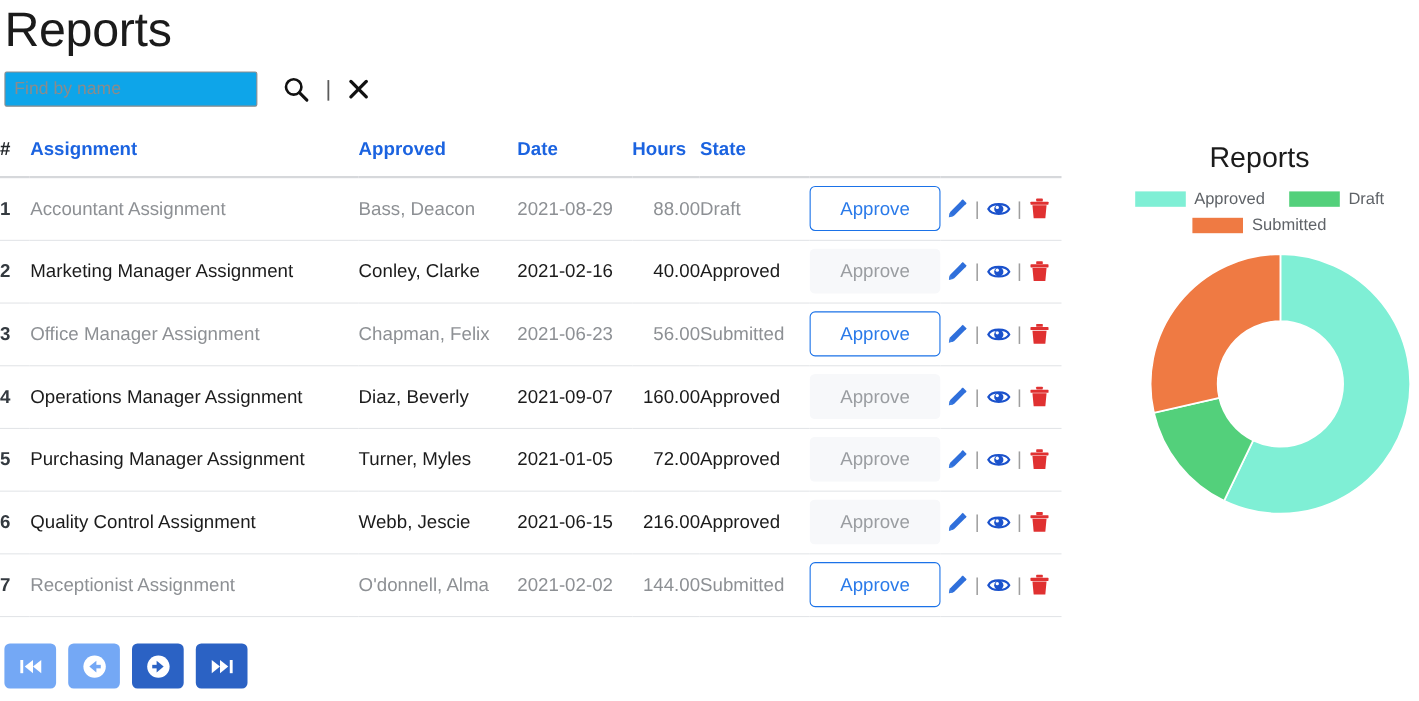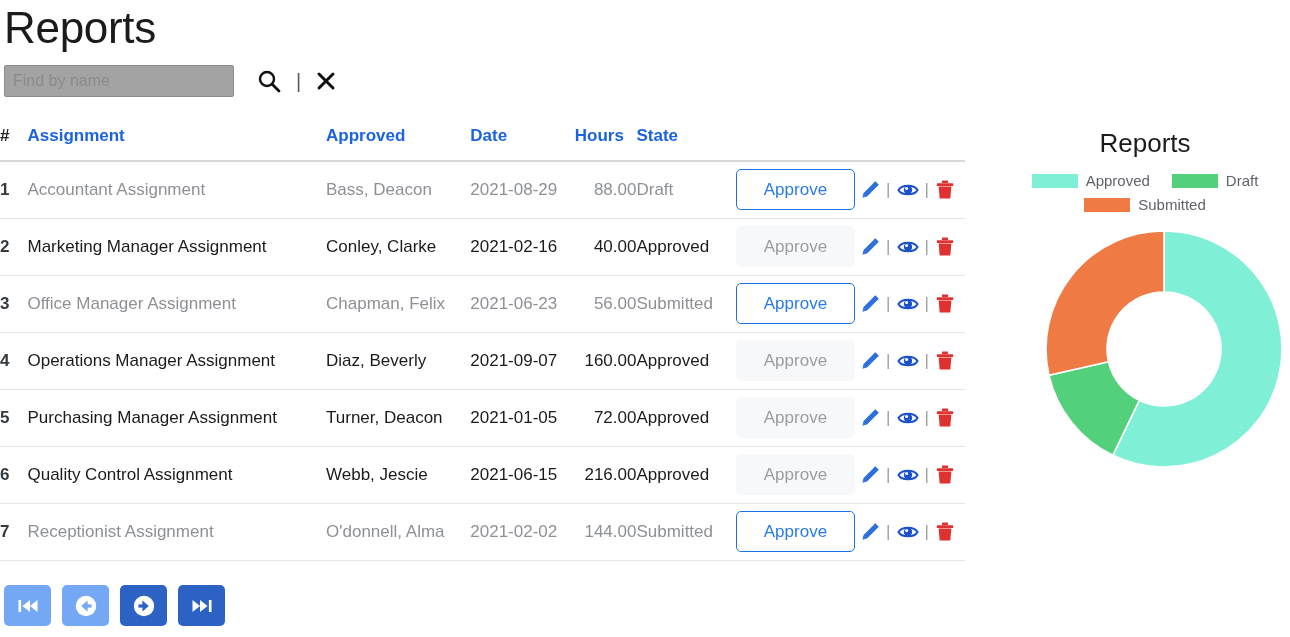--- a/index.html
+++ b/index.html
@@ -51,21 +51,21 @@
   }
   .search-input {
     width: 230px;
     height: 32px;
     border: 1px solid #8d8d8d;
     border-radius: 2px;
     padding: 4px 8px;
     font-size: 16px;
     font-family: "Liberation Sans", sans-serif;
     color: #212529;
-    background: #a3a3a3;
+    background: #0ea5e9;
     outline: none;
   }
   .search-input::placeholder { color: #8b8b8b; }
 
   .icon-btn {
     background: none;
     border: none;
     padding: 0;
     cursor: pointer;
     display: inline-flex;
@@ -447,21 +447,21 @@
     <rect x="1.8" y="4.3" width="16.4" height="2.8" rx="0.6" fill="#e03131"></rect>
     <path d="M3.6 7.6 H16.4 L15.3 19.4 H4.7 Z" fill="#e03131"></path>
   </svg>
                   </button>
        </div>
      </td>
             </tr>
             <tr class="strong">
               <td class="c-num">5</td>
      <td class="c-assignment">Purchasing Manager Assignment</td>
-     <td class="c-employee">Turner, Deacon</td>
+     <td class="c-employee">Turner, Myles</td>
      <td class="c-date">2021-01-05</td>
      <td class="c-hours">72.00</td>
      <td class="c-state">Approved</td>
      <td class="c-approve">
        <button class="btn-approve disabled">Approve</button>
      </td>
      <td class="c-actions">
        <div class="actions">
          <button class="act">
                     <svg width="20" height="20" viewBox="0 0 20 20">

